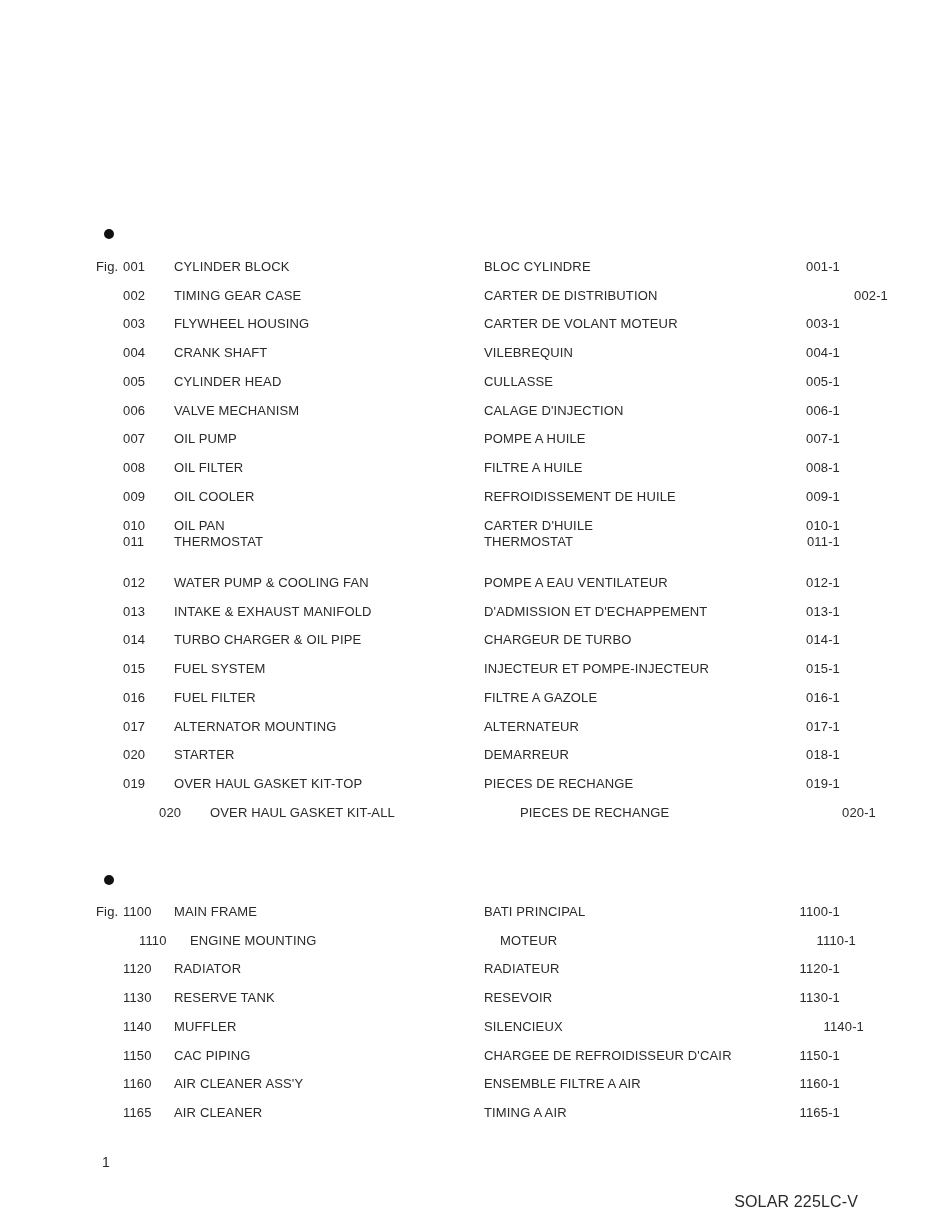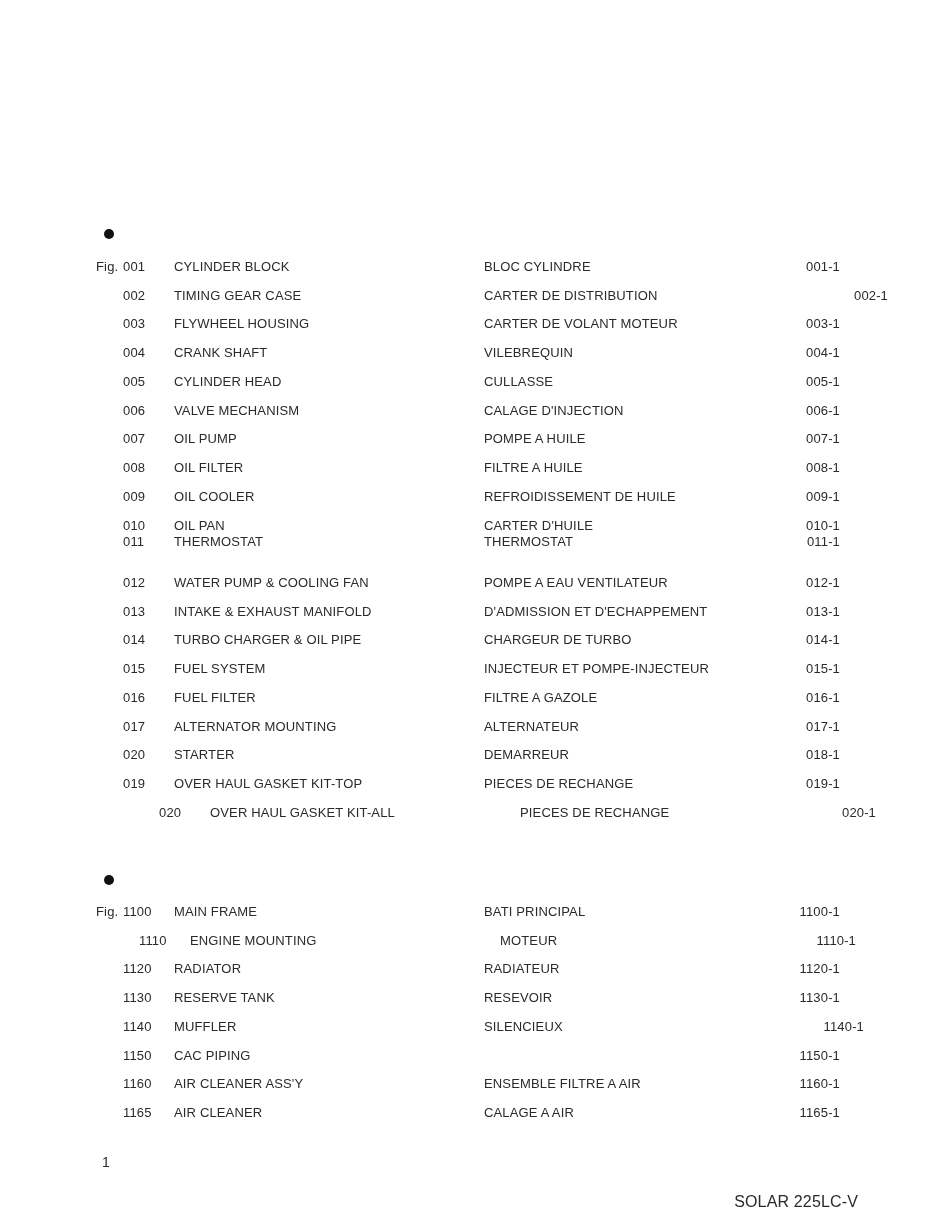--- a/index.html
+++ b/index.html
@@ -241,32 +241,33 @@
         </div>
         <div class="row" style="top: 1016.92px; padding-left: 24px;">
           <span class="fig-num">1140</span>
           <span class="desc-en">MUFFLER</span>
           <span class="desc-fr">SILENCIEUX</span>
           <span class="page-ref">1140-1</span>
         </div>
         <div class="row" style="top: 1045.65px;">
           <span class="fig-num">1150</span>
           <span class="desc-en">CAC PIPING</span>
+          <span class="desc-fr">CHARGEE DE REFROIDISSEUR D'CAIR</span>
           <span class="page-ref">1150-1</span>
         </div>
         <div class="row" style="top: 1074.38px;">
           <span class="fig-num">1160</span>
           <span class="desc-en">AIR CLEANER ASS'Y</span>
           <span class="desc-fr">ENSEMBLE FILTRE A AIR</span>
           <span class="page-ref">1160-1</span>
         </div>
         <div class="row" style="top: 1103.11px;">
           <span class="fig-num">1165</span>
           <span class="desc-en">AIR CLEANER</span>
-          <span class="desc-fr">CALAGE A AIR</span>
+          <span class="desc-fr">TIMING A AIR</span>
           <span class="page-ref">1165-1</span>
         </div>
       </div>
   </div>
 
   <div class="footer-page">1</div>
   <div class="footer-model">SOLAR 225LC-V</div>
 </div>
 
 </body></html>

